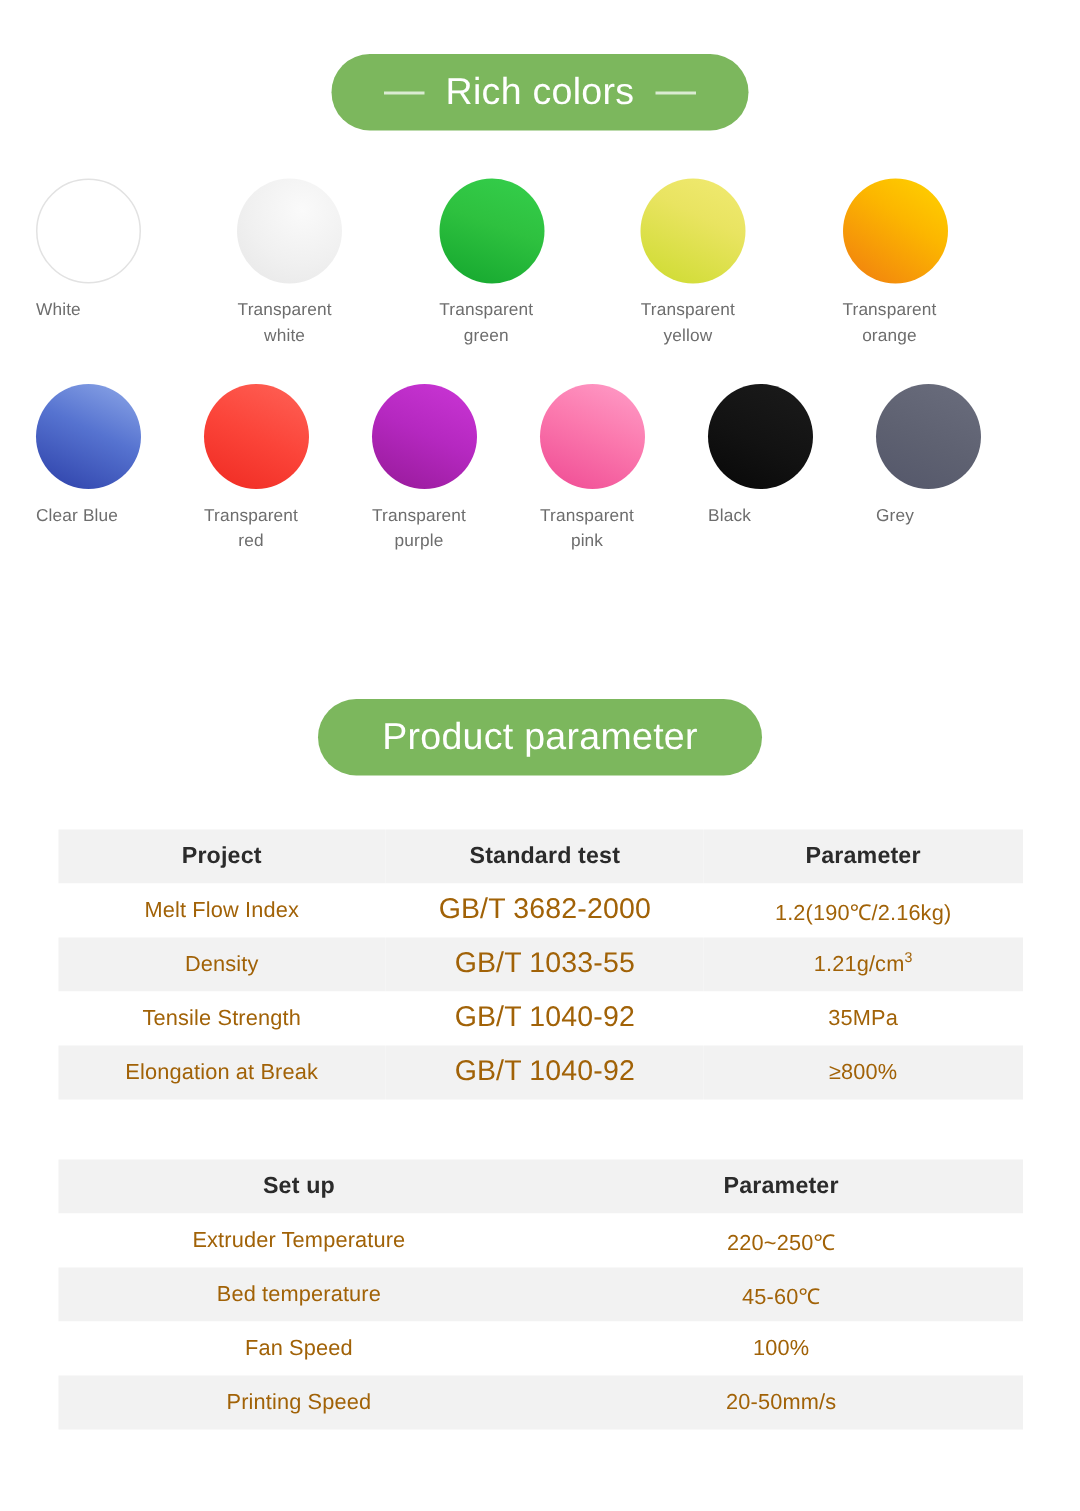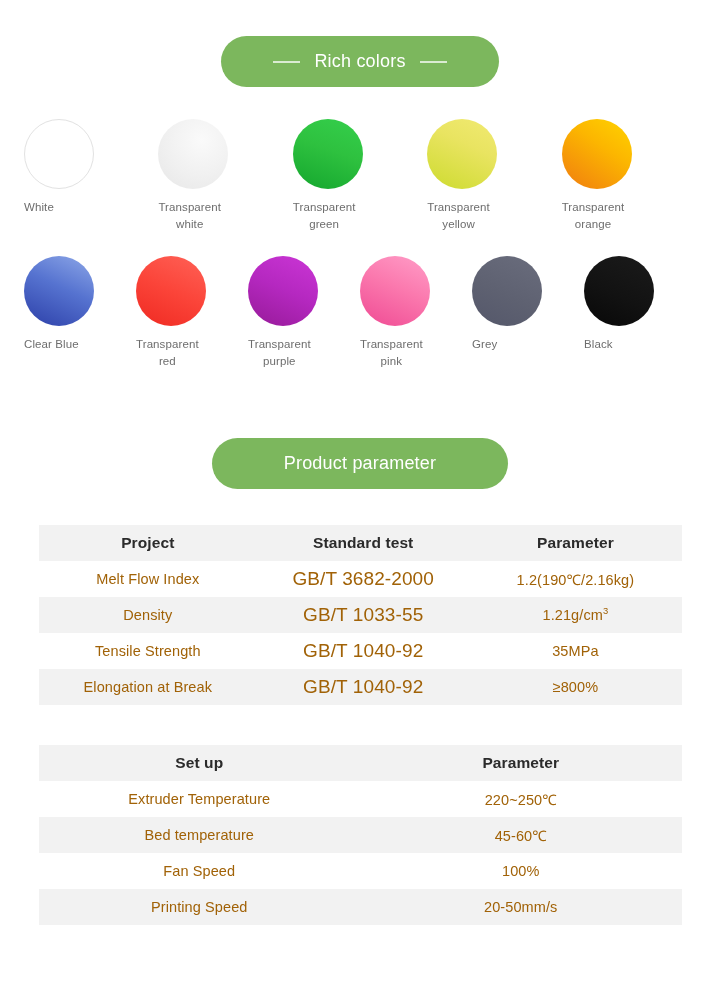--- a/index.html
+++ b/index.html
@@ -26,39 +26,39 @@
     color: #ffffff;
     border-radius: 26px;
     height: 51px;
     display: flex;
     align-items: center;
     justify-content: center;
     gap: 14px;
     box-sizing: border-box;
   }
   .banner .banner-text {
-    font-size: 18px;
+    font-size: 25px;
     font-weight: 400;
     letter-spacing: 0.2px;
     white-space: nowrap;
   }
   .banner .dash {
     display: block;
     width: 27px;
     height: 2px;
     background: rgba(255,255,255,0.72);
     flex: none;
   }
   #banner-rich {
     width: 278px;
     margin-top: 36px;
   }
   #banner-param {
     width: 296px;
-    margin-top: 68px;
+    margin-top: 96px;
   }
 
   
   .swatch-grid {
     margin-top: 32px;
     padding: 0 24px;
     box-sizing: border-box;
   }
   .swatch-row {
     display: flex;
@@ -195,26 +195,26 @@
       <div class="swatch-dot c-trans-purple"></div>
       <div class="swatch-label">Transparent
 purple</div>
     </div>
     <div class="swatch-cell">
       <div class="swatch-dot c-trans-pink"></div>
       <div class="swatch-label">Transparent
 pink</div>
     </div>
     <div class="swatch-cell">
+      <div class="swatch-dot c-black"></div>
+      <div class="swatch-label">Black</div>
+    </div>
+    <div class="swatch-cell">
       <div class="swatch-dot c-grey"></div>
       <div class="swatch-label">Grey</div>
-    </div>
-    <div class="swatch-cell">
-      <div class="swatch-dot c-black"></div>
-      <div class="swatch-label">Black</div>
     </div>
   </div>
 </div>
 
 <div class="banner-wrap">
   <div class="banner" id="banner-param">
     <span class="banner-text">Product parameter</span>
   </div>
 </div>
 

